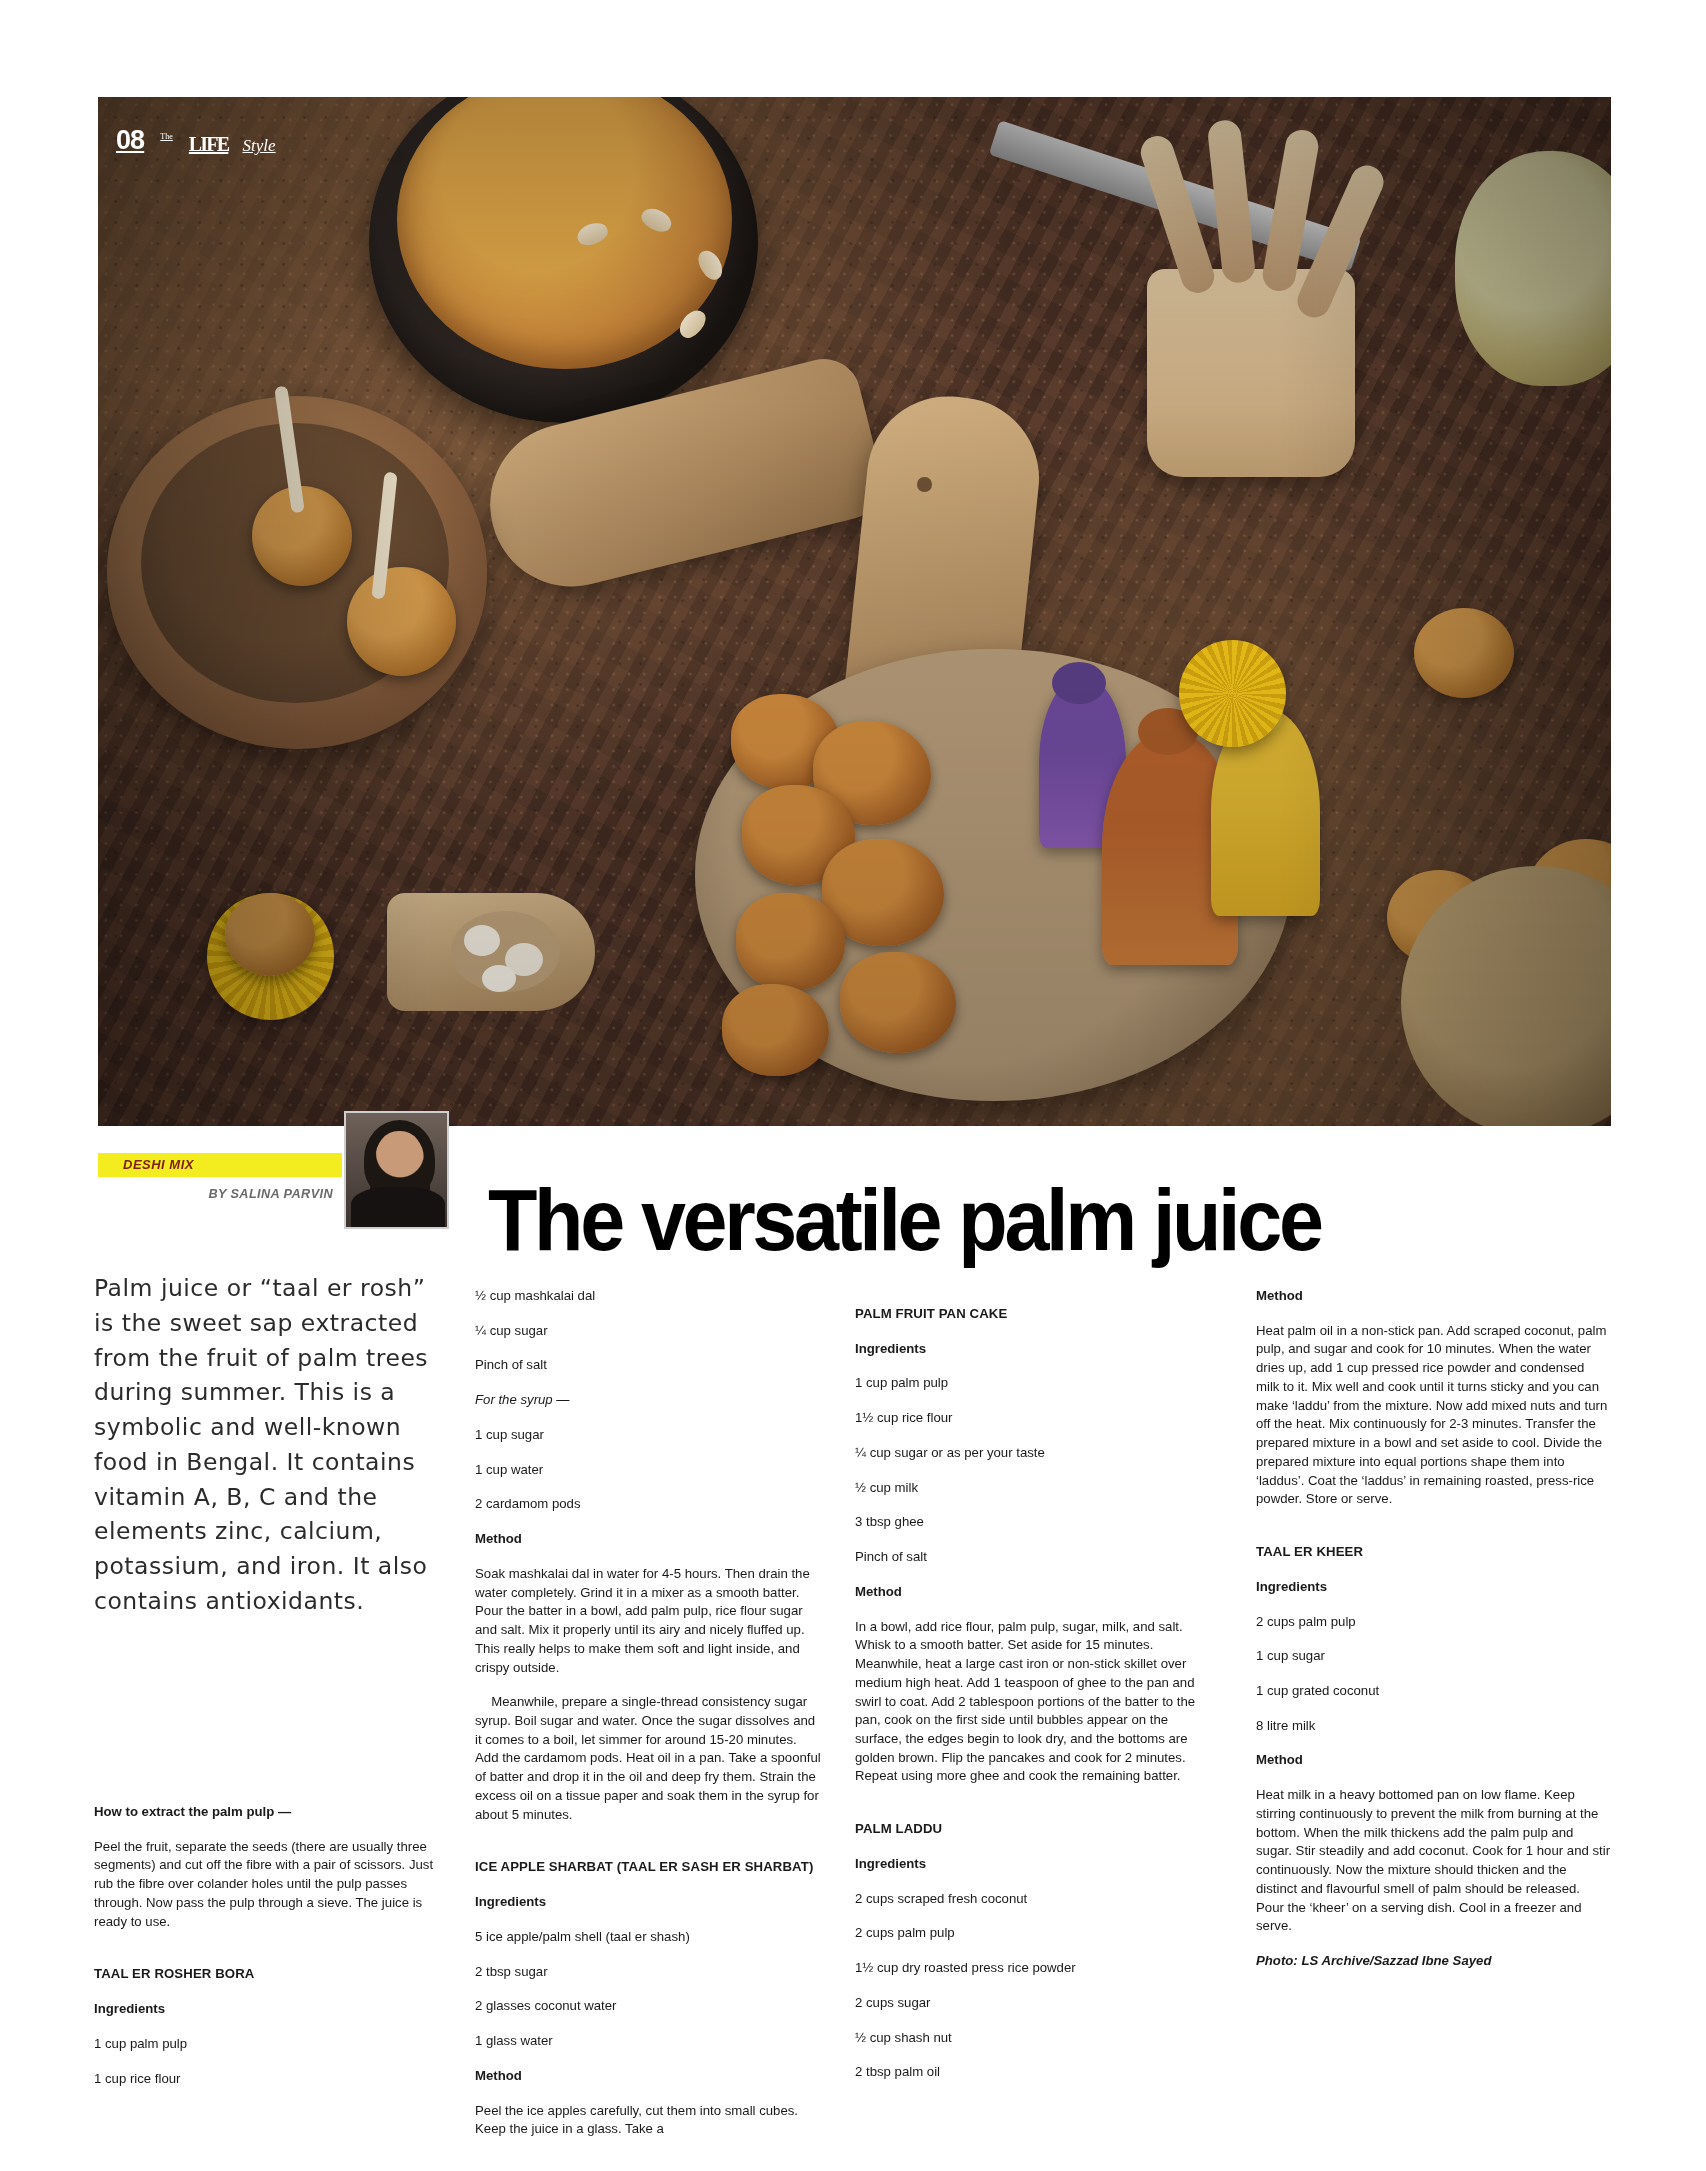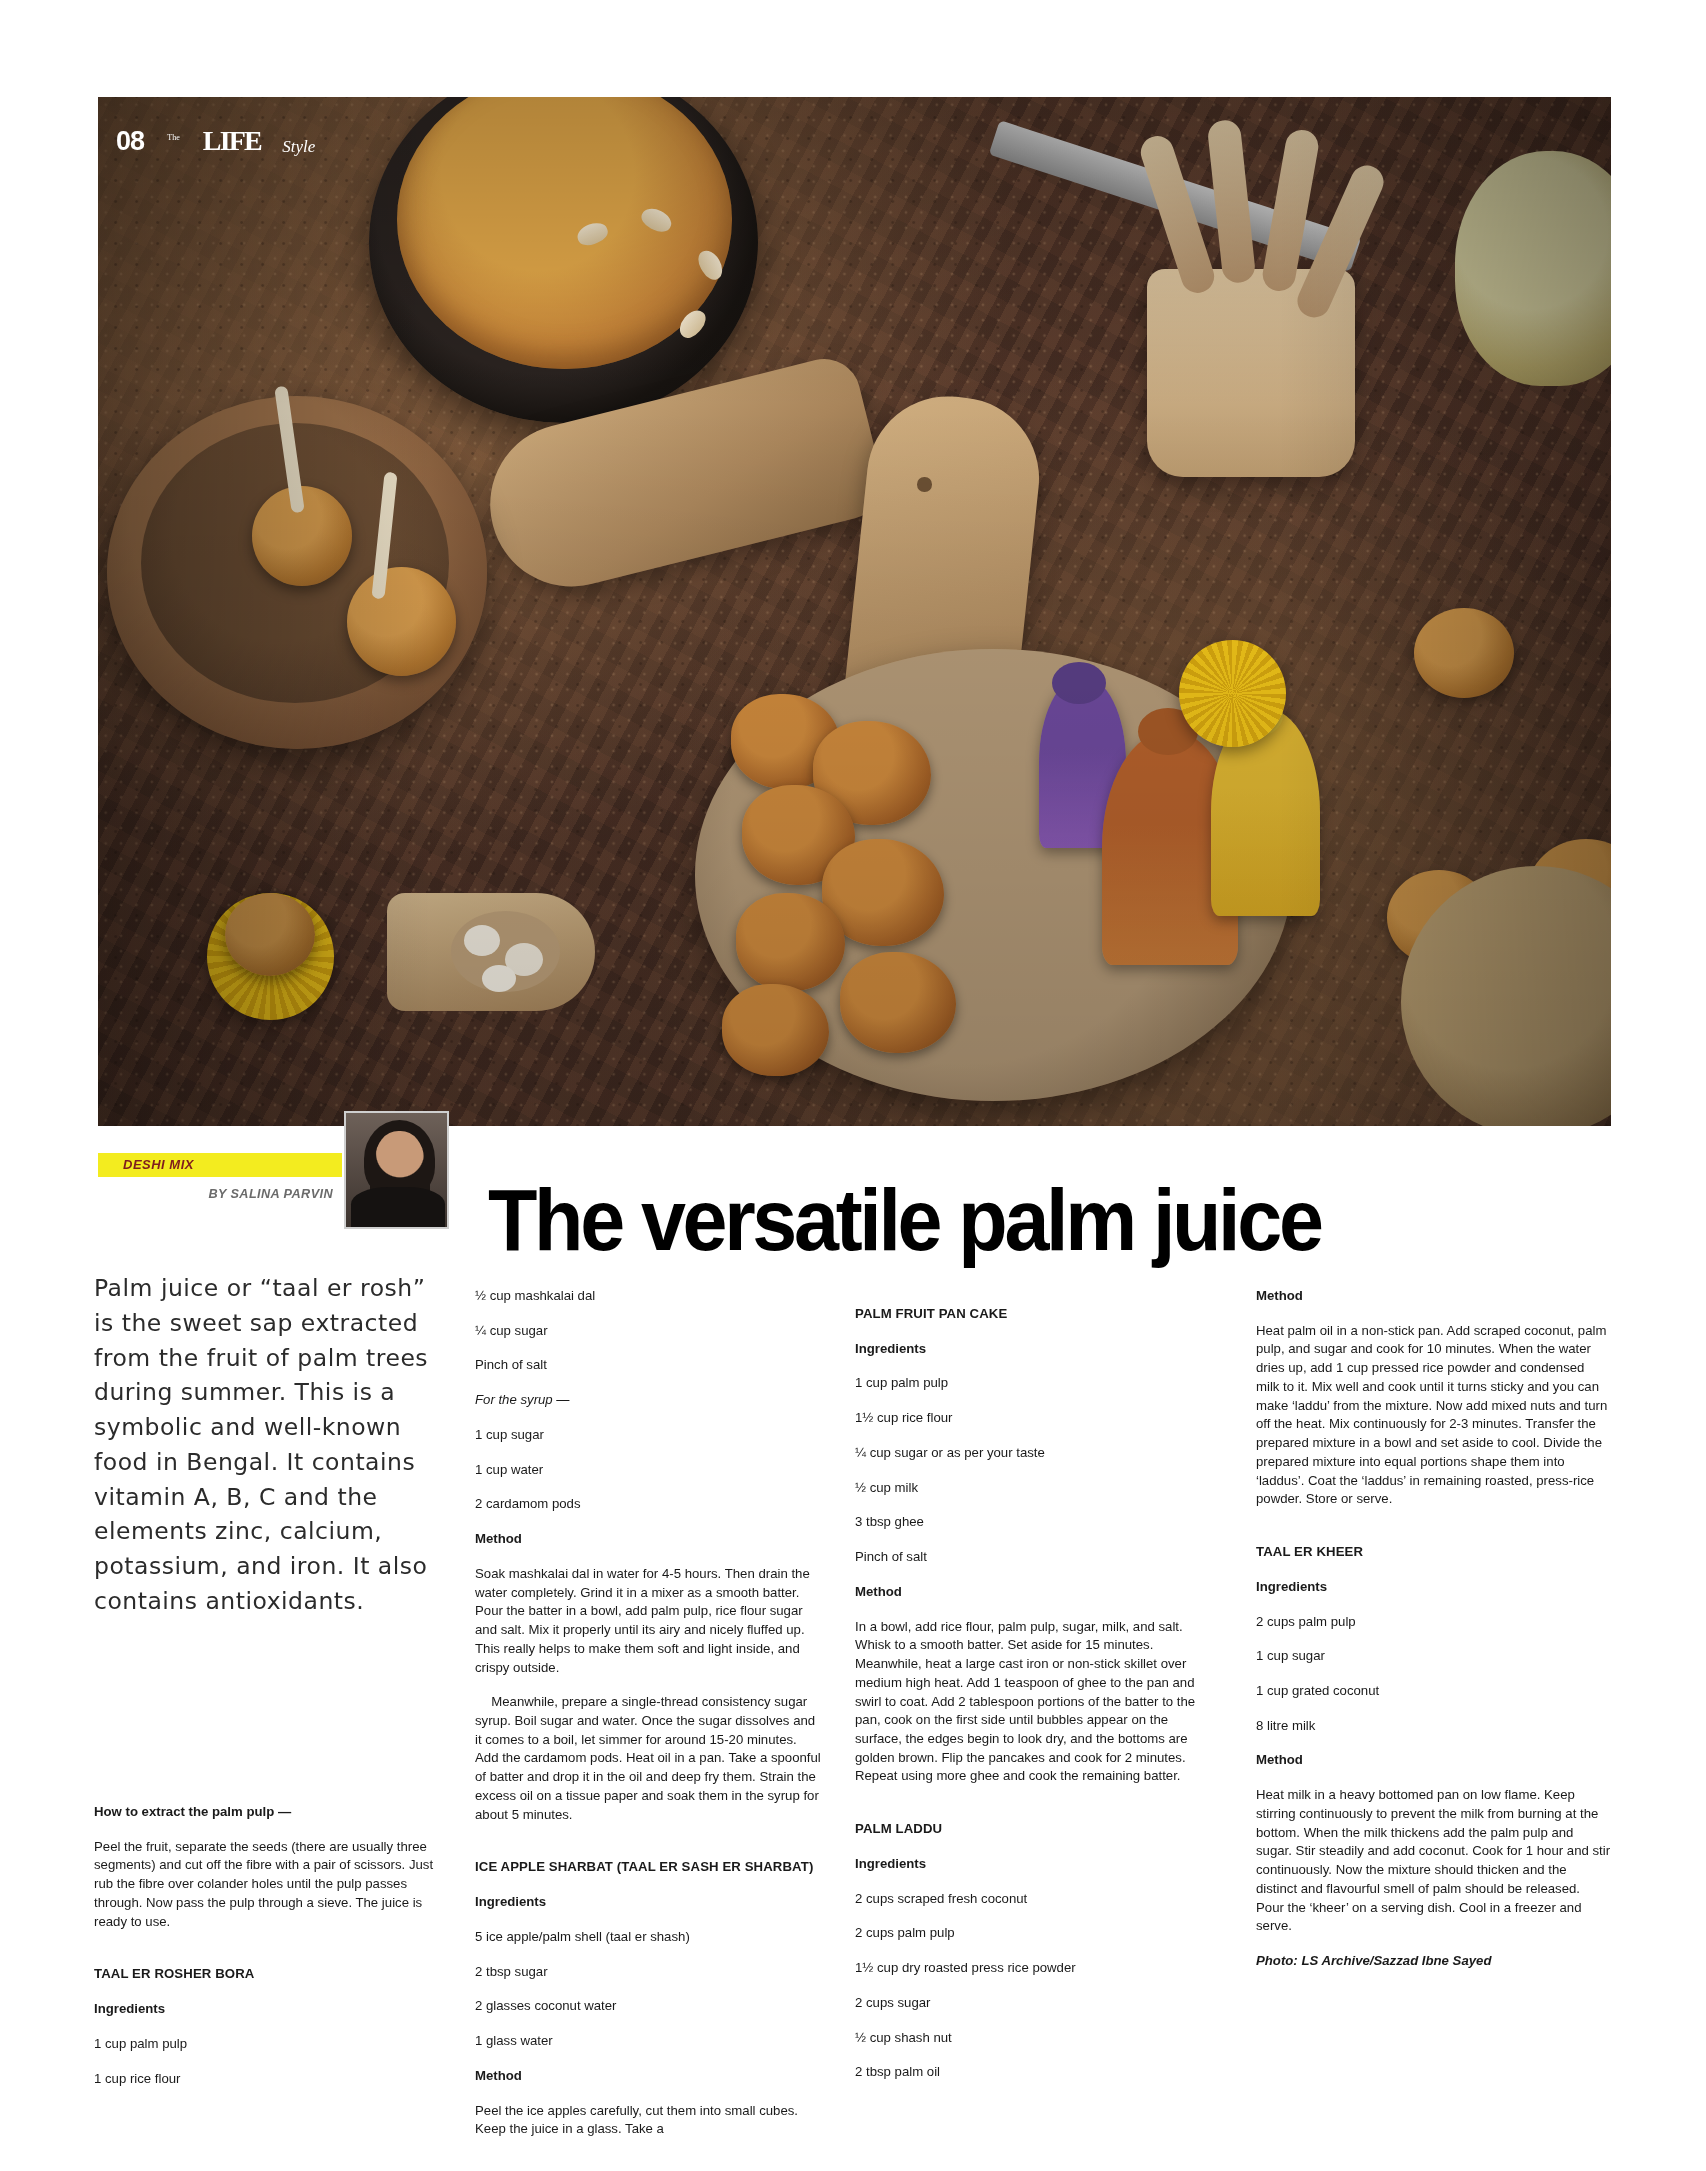--- a/index.html
+++ b/index.html
@@ -154,35 +154,36 @@
       linear-gradient(180deg, rgba(0,0,0,0.22) 0%, rgba(0,0,0,0) 30%, rgba(0,0,0,0.18) 100%);
   }
 
   
   .page-tag {
     position: absolute;
     left: 116px;
     top: 127px;
     display: flex;
     align-items: flex-end;
-    gap: 23px;
+    gap: 16px;
     color: #fff;
     z-index: 6;
+    text-decoration: underline;
   }
   .page-num {
     font-family: "Liberation Sans", sans-serif;
     font-weight: bold;
     font-size: 27px;
     line-height: 1;
     letter-spacing: -0.9px;
   }
   .logo-life {
     font-family: "Liberation Serif", serif;
     font-weight: bold;
-    font-size: 28px;
+    font-size: 20px;
     line-height: 1;
     letter-spacing: -1.8px;
     text-align: right;
   }
   .logo-style {
     font-family: "Liberation Serif", serif;
     font-style: italic;
     font-size: 17px;
     line-height: 1;
     margin-left: -1.8px;

